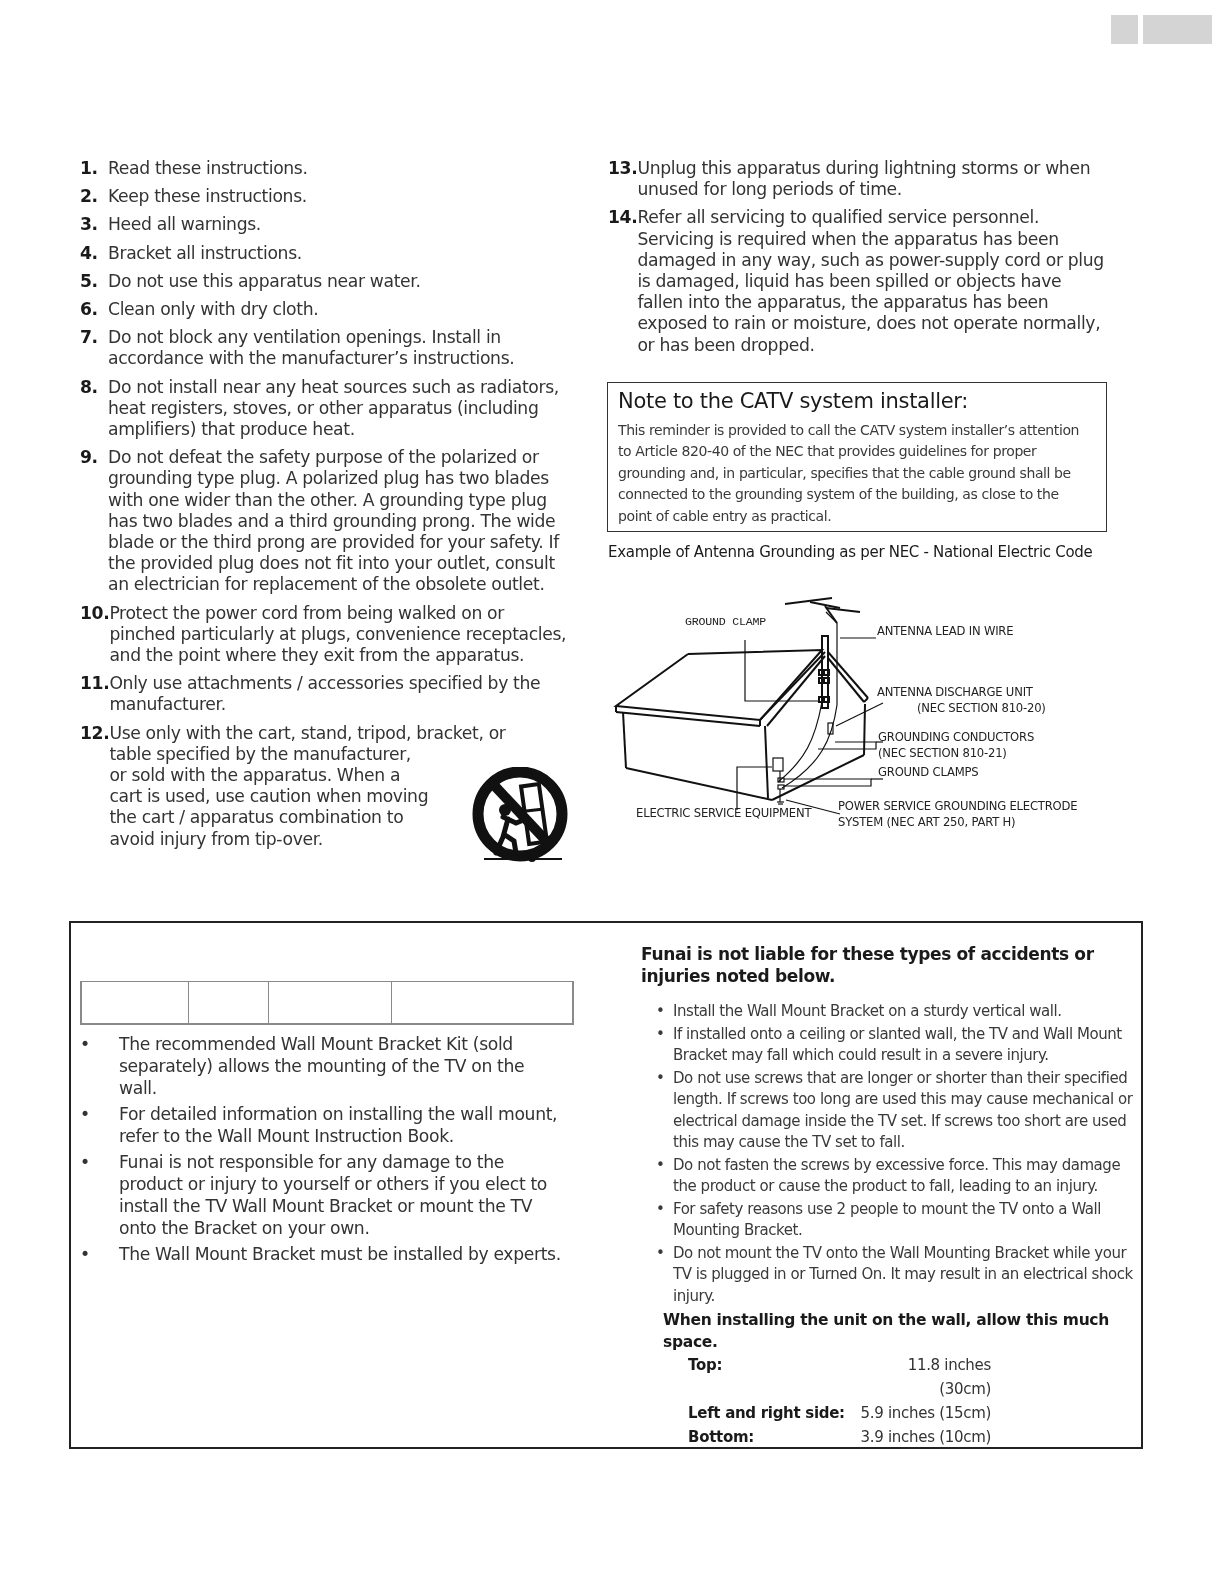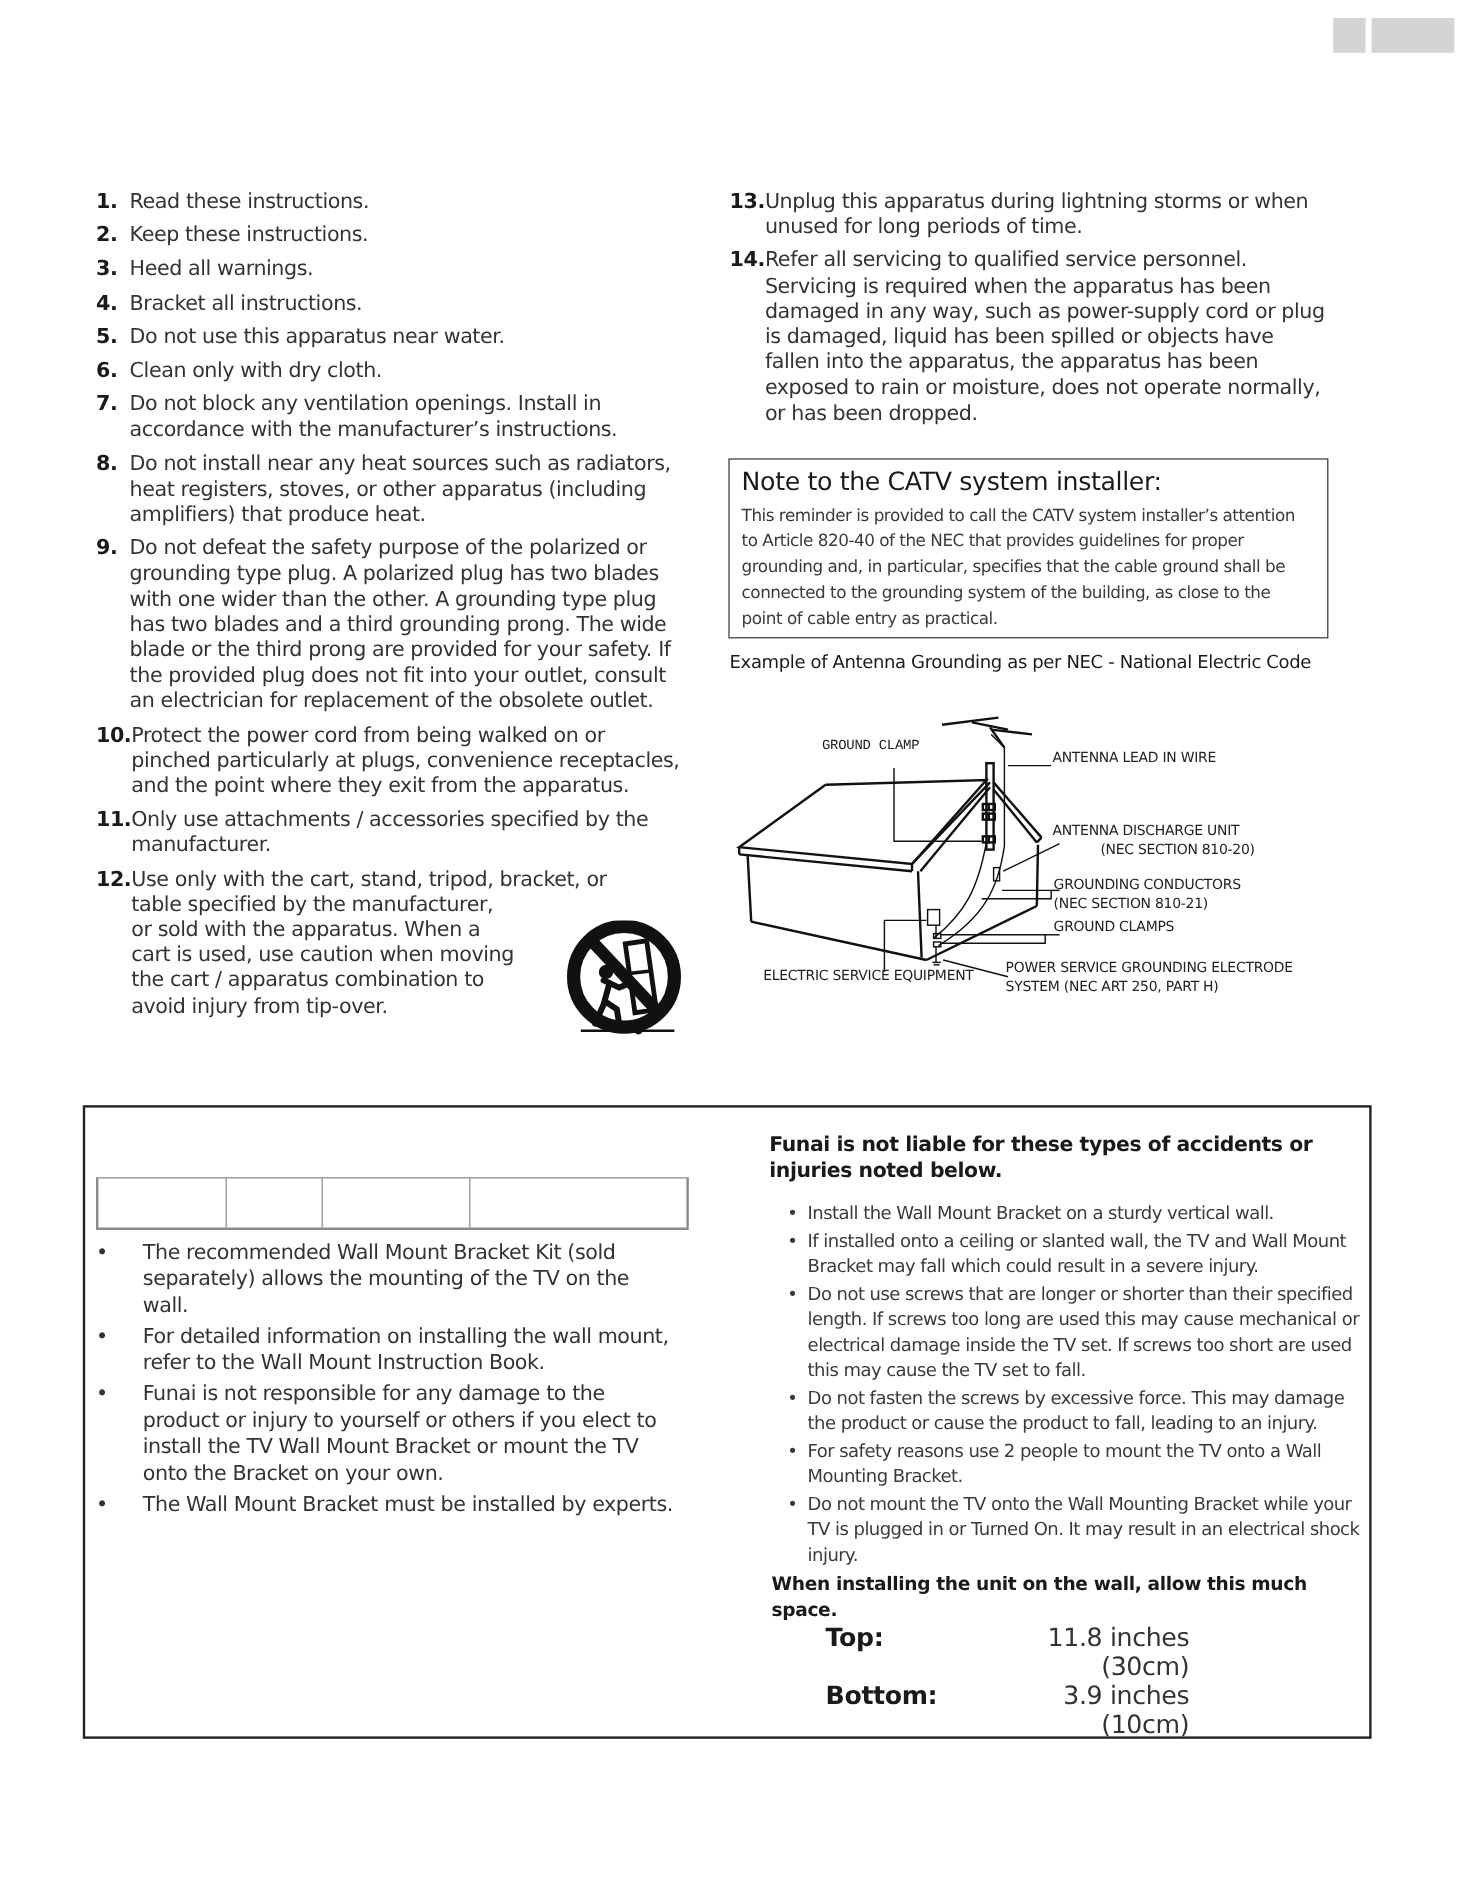--- a/index.html
+++ b/index.html
@@ -43,22 +43,22 @@
   .left-bullets { position: absolute; left: 8px; top: 110px; width: 485px; }
   .lb { display: flex; font-size: 17.2px; line-height: 22px; color: #333; margin-bottom: 4px; letter-spacing: -0.35px; }
   .lb .dot { width: 40px; padding-left: 1px; }
   .lb .t { flex: 1; }
 
   .right-col { position: absolute; left: 570px; top: 20px; width: 500px; }
   .funai-head { font-size: 17px; line-height: 22px; color: #1a1a1a; margin-bottom: 14px; font-weight: bold; letter-spacing: -0.35px; }
   .rb { display: flex; font-size: 15px; line-height: 21.5px; color: #3a3a3a; margin-bottom: 1px; letter-spacing: -0.45px; padding-left: 15px; }
   .rb .dot { width: 17px; }
   .rb .t { flex: 1; }
-  .space-head { font-size: 15.5px; line-height: 22px; font-weight: bold; color: #1a1a1a; margin-top: 2px; margin-left: 2px; letter-spacing: -0.3px; }
-  .space-row { display: flex; font-size: 21px; line-height: 24px; color: #333; margin-left: 47px; }
+  .space-head { font-size: 15.5px; line-height: 22px; font-weight: bold; color: #1a1a1a; margin-top: 2px; margin-left: 22px; letter-spacing: -0.3px; }
+  .space-row { display: flex; font-size: 15px; line-height: 24px; color: #333; margin-left: 47px; }
   .space-row .k { width: 165px; font-weight: bold; color: #1a1a1a; letter-spacing: -0.3px; }
   .space-row .v { width: 138px; text-align: right; letter-spacing: -0.3px; }
 </style>
 </head>
 <body>
 
 <div class="tab-markers">
   <div class="tab-marker small"></div>
   <div class="tab-marker large"></div>
 </div>
@@ -272,17 +272,21 @@
         <span class="dot">•</span>
         <span class="t">Do not mount the TV onto the Wall Mounting Bracket while your TV is plugged in or Turned On. It may result in an electrical shock injury.</span>
       </div>
 
     <div class="space-head">When installing the unit on the wall, allow this much space.</div>
     <div class="space-row">
         <span class="k">Top:</span>
         <span class="v">11.8 inches (30cm)</span>
       </div>
     <div class="space-row">
+        <span class="k">Left and right side:</span>
+        <span class="v">5.9 inches (15cm)</span>
+      </div>
+    <div class="space-row">
         <span class="k">Bottom:</span>
         <span class="v">3.9 inches (10cm)</span>
       </div>
   </div>
 </div>
 
 </body></html>

